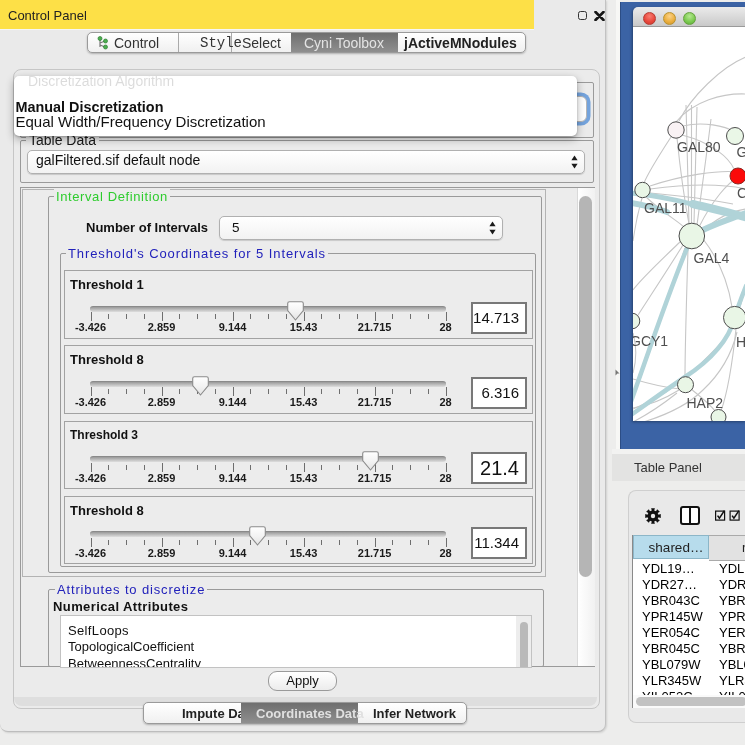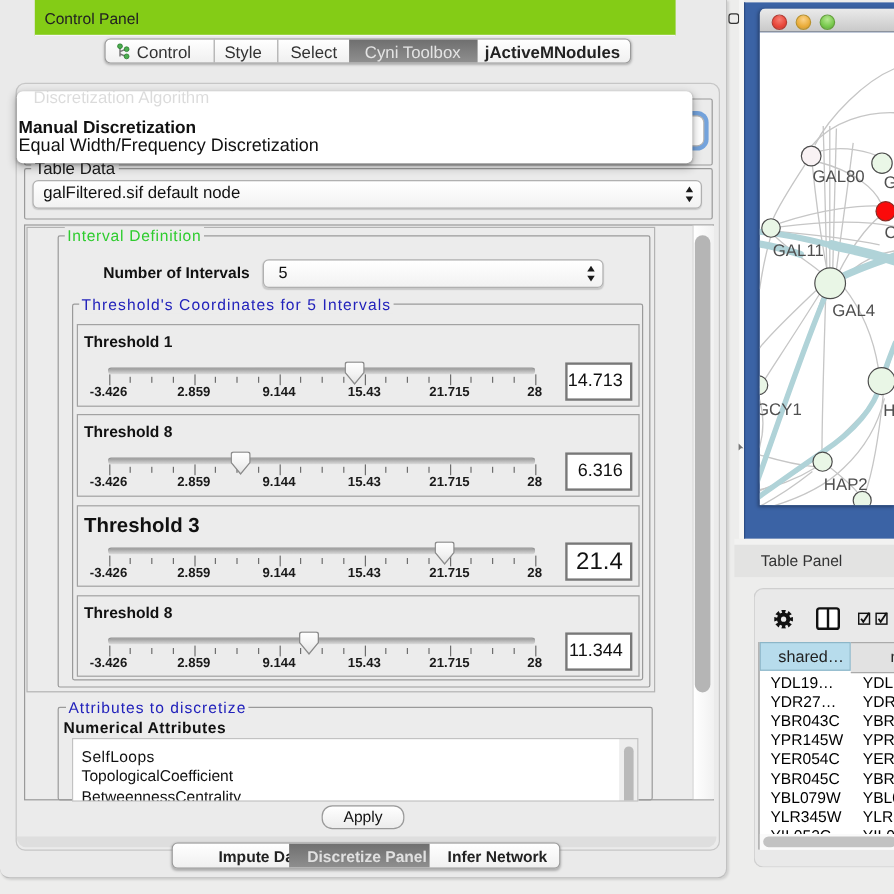--- a/index.html
+++ b/index.html
@@ -7,41 +7,41 @@
   .abs{position:absolute;}
   #page{position:absolute;top:0;left:0;width:745px;height:745px;}
 </style>
 </head>
 <body>
 <div id="page">
 
 <div class="abs" id="win" style="left:0;top:0;width:605px;height:731px;background:#eaeaea;border-right:1px solid #c2c2c2;border-bottom:1px solid #bdbdbd;border-radius:0 0 8px 8px;box-shadow:1px 1px 2px rgba(0,0,0,0.12);">
 </div>
 
-<div class="abs" style="left:0;top:0;width:534px;height:29px;background:#84cc16;border-bottom:1px solid #f6f6f6;margin-left:29px;">
+<div class="abs" style="left:0;top:0;width:534px;height:29px;background:#fde047;border-bottom:1px solid #f6f6f6;">
   <div class="abs" style="left:8px;top:8px;font-size:13px;color:#222;">Control Panel</div>
   <div class="abs" style="left:578px;top:11px;width:7px;height:7px;border:1.8px solid #333;border-radius:2.5px;"></div>
   <svg class="abs" style="left:594px;top:11px;" width="11" height="10" viewBox="0 0 11 10">
     <path d="M1.5 1 L9.5 9 M9.5 1 L1.5 9" stroke="#151515" stroke-width="2.6" stroke-linecap="round"></path>
   </svg>
 </div>
 
 <div class="abs" id="tabbar" style="left:87px;top:32px;width:437px;height:19px;background:linear-gradient(#ffffff,#f0f0f0);border:1px solid #9a9a9a;border-radius:5px;box-shadow:0 1px 2px rgba(0,0,0,0.25);font-size:14px;color:#333;">
   <div class="abs" style="left:0;top:0;width:90px;height:19px;border-right:1px solid #aaa;"></div>
   <div class="abs" style="left:9px;top:2.5px;width:12px;height:13px;" id="neticon">
     <svg width="12" height="14" viewBox="0 0 12 14">
       <path d="M3 3 L3 11 M3 7 L8 5 M3 9 L8 11" stroke="#777" stroke-width="1.2" fill="none"></path>
       <circle cx="3" cy="2.5" r="2" fill="#4caf50" stroke="#2e7d32" stroke-width="0.7"></circle>
       <circle cx="8.5" cy="5" r="2" fill="#4caf50" stroke="#2e7d32" stroke-width="0.7"></circle>
       <circle cx="8.5" cy="11" r="2" fill="#4caf50" stroke="#2e7d32" stroke-width="0.7"></circle>
     </svg>
   </div>
   <div class="abs" style="left:26px;top:1.5px;">Control</div>
   <div class="abs" style="left:90px;top:0;width:53px;height:19px;border-right:1px solid #aaa;"></div>
-  <div class="abs" style="left:99px;top:1.5px;">Style</div>
+  <div class="abs" style="left:112px;top:1.5px;font-family:Liberation Mono, monospace;">Style</div>
   <div class="abs" style="left:143px;top:0;width:60px;height:19px;border-right:1px solid #aaa;"></div>
   <div class="abs" style="left:154px;top:1.5px;">Select</div>
   <div class="abs" style="left:203px;top:0;width:107px;height:19px;background:linear-gradient(#6f6f6f,#8f8f8f);"></div>
   <div class="abs" style="left:216px;top:1.5px;color:#e4e4e4;">Cyni Toolbox</div>
   <div class="abs" style="left:310px;top:0;width:127px;height:19px;border-radius:0 5px 5px 0;"></div>
   <div class="abs" style="left:316px;top:1.5px;font-weight:bold;color:#222;">jActiveMNodules</div>
 </div>
 
 <div class="abs" id="cynipanel" style="left:13px;top:69px;width:585px;height:638px;background:#ebebeb;border:1px solid #c6c6c6;border-radius:8px;">
 </div>
@@ -165,21 +165,21 @@
             <stop offset="0" stop-color="#ffffff"></stop>
             <stop offset="0.55" stop-color="#f2f2f2"></stop>
             <stop offset="1" stop-color="#e3e3e3"></stop>
           </linearGradient>
         </defs>
   </svg>
   <div class="abs" style="left:406px;top:30.5px;width:46px;height:28px;background:#fff;border:2px solid #787878;font-size:15px;color:#111;text-align:right;line-height:28px;padding-right:6px;">6.316</div>
 </div>
 
 <div class="abs" style="left:64px;top:420.6px;width:467px;height:66.5px;border:1px solid #a2a2a2;background:#ececec;">
-  <div class="abs" style="left:5px;top:6px;font-size:17px;font-weight:bold;color:#111;">Threshold 3</div>
+  <div class="abs" style="left:5px;top:6px;font-size:12px;font-weight:bold;color:#111;">Threshold 3</div>
   <div class="abs" style="left:25px;top:34.5px;width:356px;height:5px;background:linear-gradient(#999999,#dedede);border-radius:3px;border-top:1px solid #8a8a8a;"></div>
   <div class="abs" style="left:25.5px;top:41px;width:1px;height:9px;background:#6e6e6e;"></div>
       <div class="abs" style="left:43.3px;top:43px;width:1px;height:5px;background:#6e6e6e;"></div>
       <div class="abs" style="left:61.0px;top:43px;width:1px;height:5px;background:#6e6e6e;"></div>
       <div class="abs" style="left:78.8px;top:43px;width:1px;height:5px;background:#6e6e6e;"></div>
       <div class="abs" style="left:96.5px;top:41px;width:1px;height:9px;background:#6e6e6e;"></div>
       <div class="abs" style="left:114.3px;top:43px;width:1px;height:5px;background:#6e6e6e;"></div>
       <div class="abs" style="left:132.0px;top:43px;width:1px;height:5px;background:#6e6e6e;"></div>
       <div class="abs" style="left:149.8px;top:43px;width:1px;height:5px;background:#6e6e6e;"></div>
       <div class="abs" style="left:167.5px;top:41px;width:1px;height:9px;background:#6e6e6e;"></div>
@@ -267,21 +267,21 @@
   <div class="abs" style="left:7px;top:39.5px;font-size:13px;color:#111;">BetweennessCentrality</div>
   <div class="abs" style="left:458.5px;top:6px;width:8px;height:55px;background:#b9b9b9;border-radius:5px;"></div>
 </div>
 
 <div class="abs" style="left:268px;top:671px;width:67px;height:18px;background:linear-gradient(#ffffff,#ececec);border:1px solid #9a9a9a;border-radius:9px;text-align:center;font-size:13px;color:#111;line-height:18px;">Apply</div>
 
 <div class="abs" id="bottomtabs" style="left:143px;top:702px;width:322px;height:20px;background:linear-gradient(#ffffff,#f0f0f0);border:1px solid #9a9a9a;border-radius:5px;box-shadow:0 1px 2px rgba(0,0,0,0.25);font-size:13px;font-weight:bold;color:#222;overflow:hidden;">
   <div class="abs" style="left:0;top:0;width:97px;height:20px;border-right:1px solid #aaa;"></div>
   <div class="abs" style="left:10px;top:2.5px;padding-left:28px;">Impute Data</div>
   <div class="abs" style="left:97px;top:0;width:117px;height:20px;background:linear-gradient(#6f6f6f,#8f8f8f);"></div>
-  <div class="abs" style="left:112px;top:2.5px;color:#e0e0e0;">Discretize Panel</div>
+  <div class="abs" style="left:112px;top:2.5px;color:#e0e0e0;">Coordinates Data</div>
   <div class="abs" style="left:229px;top:2.5px;">Infer Network</div>
 </div>
 
 <div class="abs" id="popup" style="left:14px;top:76px;width:563px;height:60px;background:#ffffff;border-radius:5px;box-shadow:0 3px 8px rgba(0,0,0,0.32), 0 1px 2px rgba(0,0,0,0.18);overflow:hidden;">
   <div class="abs" style="left:14px;top:-3.3px;font-size:14px;color:rgba(30,30,30,0.16);">Discretization Algorithm</div>
   <div class="abs" style="left:1.5px;top:22.5px;font-size:14.4px;font-weight:bold;color:#111;">Manual Discretization</div>
   <div class="abs" style="left:1.5px;top:36.5px;font-size:15px;color:#111;">Equal Width/Frequency Discretization</div>
 </div>
 
 <div class="abs" style="left:616px;top:0;width:4px;height:449px;background:#f7f7f5;"></div>

